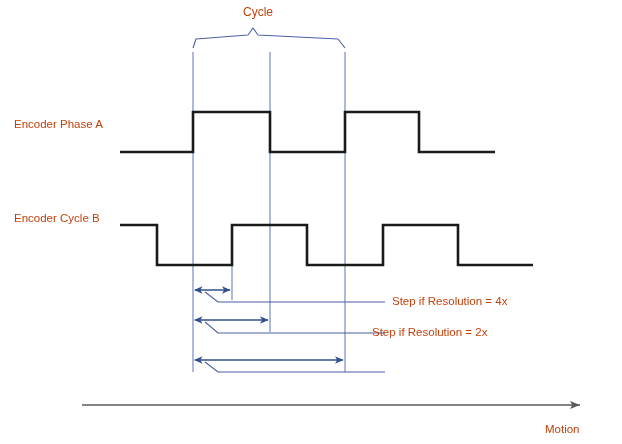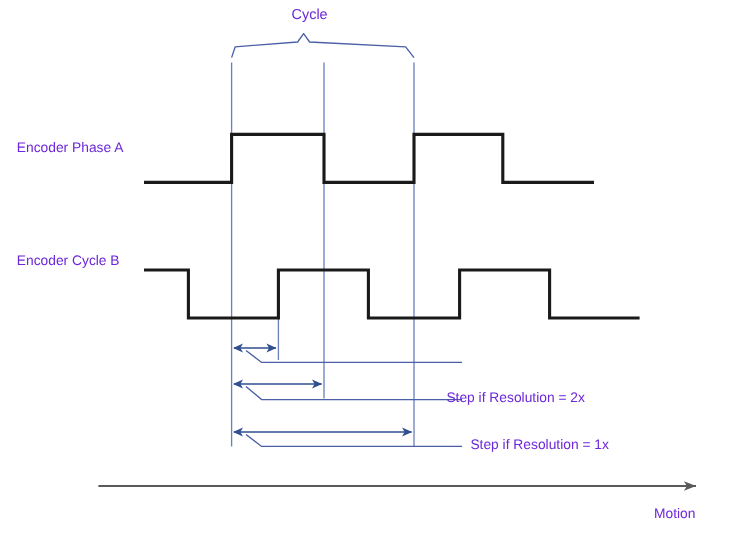--- a/index.html
+++ b/index.html
@@ -21,21 +21,21 @@
     position: absolute;
     left: 0;
     top: 0;
     width: 622px;
     height: 444px;
     display: block;
   }
   .lbl {
     position: absolute;
     font-family: "Liberation Sans", sans-serif;
-    color: #6d28d9;
+    color: #c2410c;
     white-space: nowrap;
     font-size: 11.5px;
     line-height: 1;
   }
   .lbl-phase { font-size: 11.5px; text-align: center; }
   .lbl-cycle { font-size: 12px; }
   .lbl-step  { font-size: 11.5px; }
   .lbl-motion{ font-size: 11.5px; }
 </style>
 </head>
@@ -94,20 +94,20 @@
       <line x1="82" y1="405" x2="580" y2="405" stroke="#5a5a5a" stroke-width="1.6" marker-end="url(#arrMotion)"></line>
     </g>
   </svg>
 
   <div class="lbl lbl-cycle" style="left:243px; top:6px;">Cycle</div>
 
   <div class="lbl lbl-phase" style="left:14px; top:119px;">Encoder Phase A</div>
 
   <div class="lbl lbl-phase" style="left:14px; top:213px;">Encoder Cycle B</div>
 
+  <div class="lbl lbl-step" style="left:392px; top:296px;">Step if Resolution = 4x</div>
 
   <div class="lbl lbl-step" style="left:372px; top:327px;">Step if Resolution = 2x</div>
 
-  <div class="lbl lbl-step" style="left:392px; top:366px;">Step if Resolution = 1x</div>
 
   <div class="lbl lbl-motion" style="left:545px; top:424px;">Motion</div>
 
 </div>
 
 </body></html>

